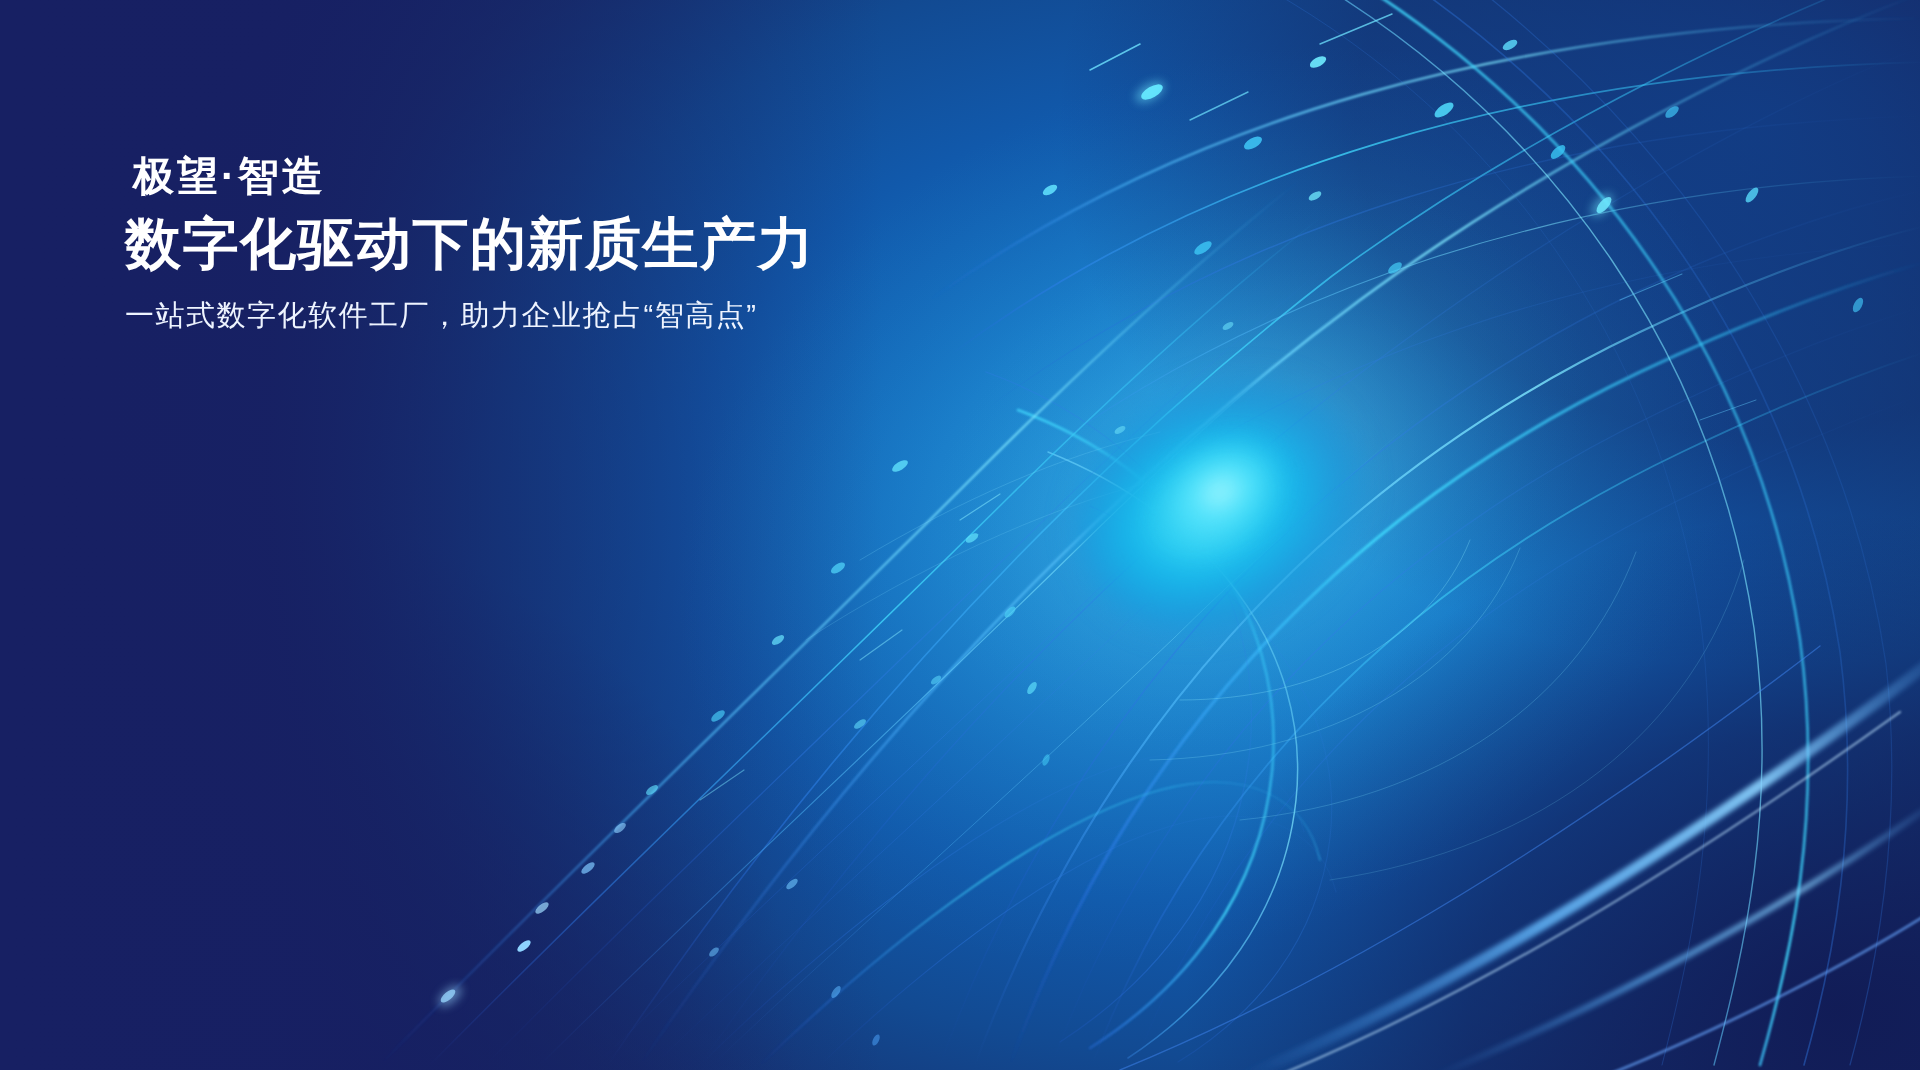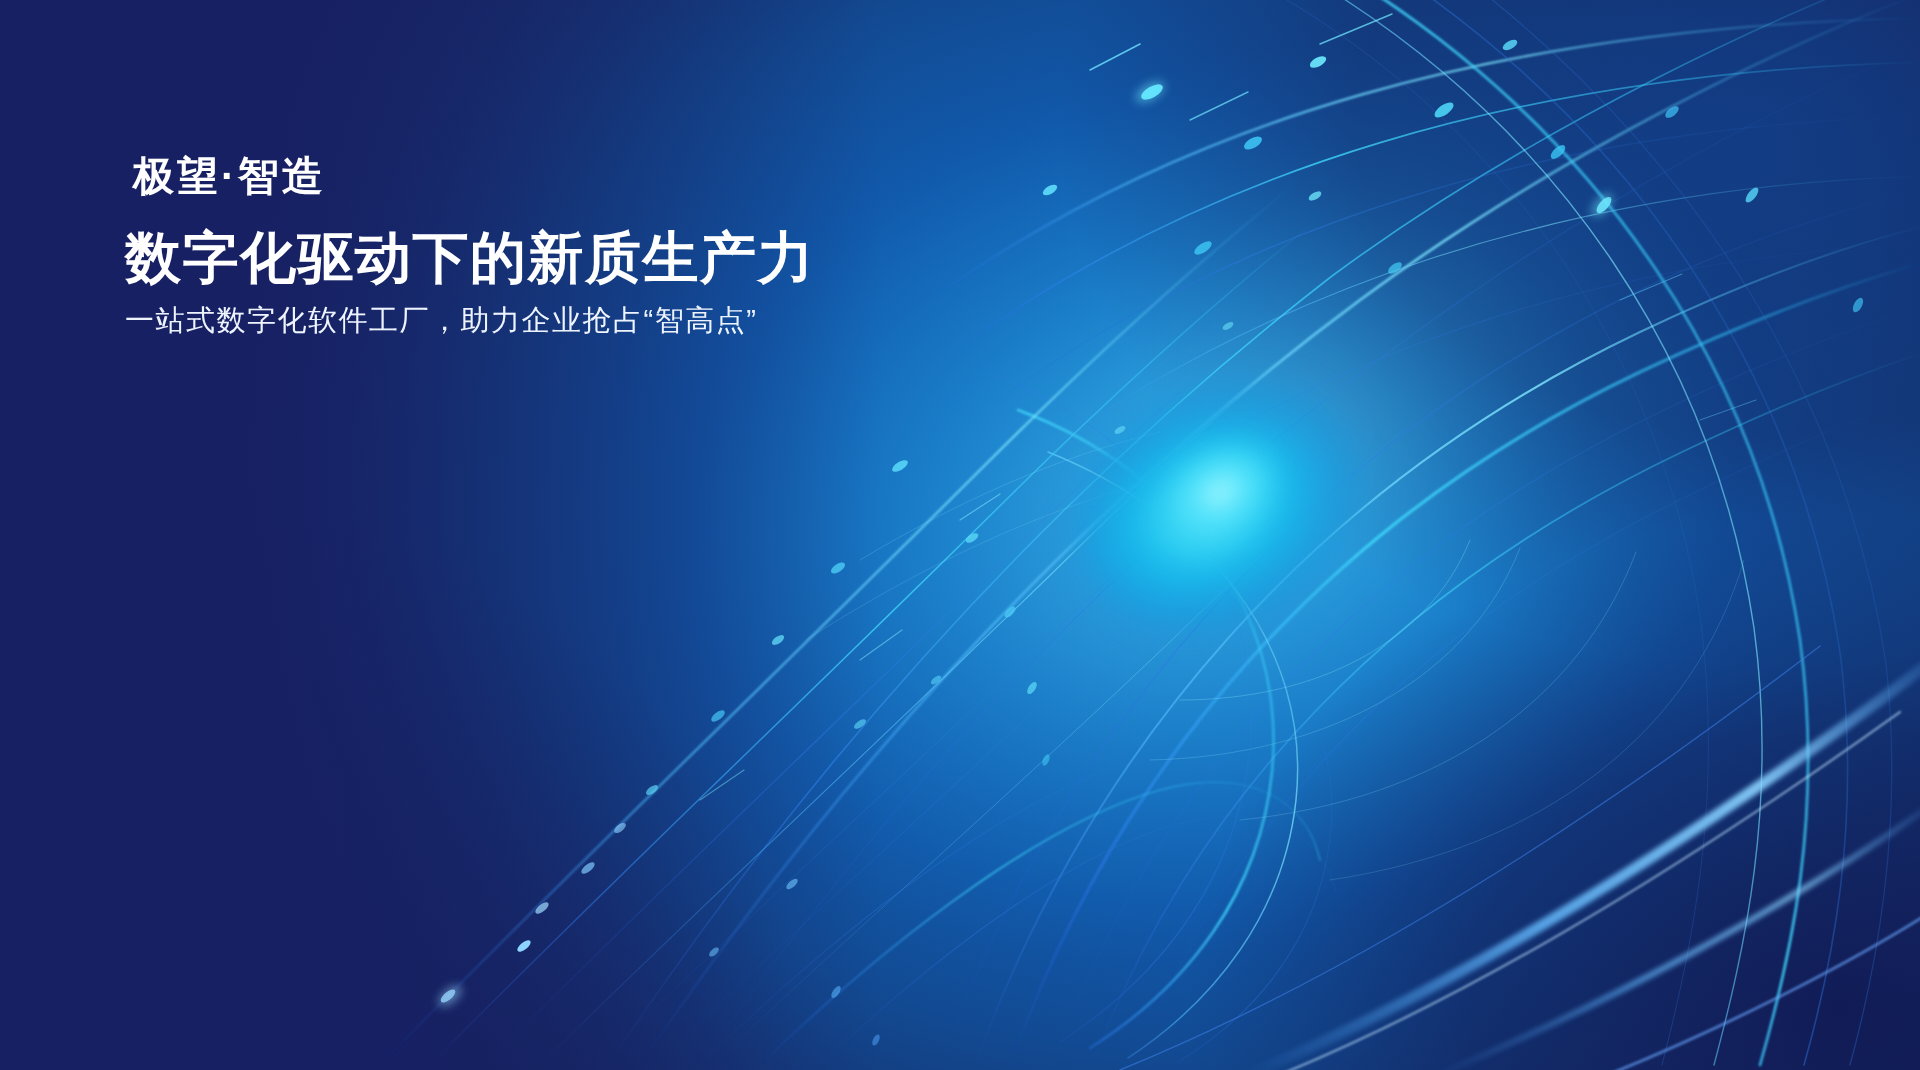--- a/index.html
+++ b/index.html
@@ -86,30 +86,30 @@
   .brand {
     font-size:41px;
     line-height:1.18;
     font-weight:700;
     color:#ffffff;
     letter-spacing:3px;
     white-space:nowrap;
     margin-left:8px;
   }
   .headline {
-    margin-top:26px;
+    margin-top:12px;
     font-size:56px;
     line-height:1.14;
     font-weight:700;
     color:#ffffff;
     letter-spacing:1.5px;
     white-space:nowrap;
   }
   .tagline {
-    margin-top:12px;
+    margin-top:21px;
     font-size:29px;
     line-height:1.3;
     font-weight:400;
     color:#eef4ff;
     letter-spacing:1.5px;
     white-space:nowrap;
   }
 </style>
 </head>
 <body>

